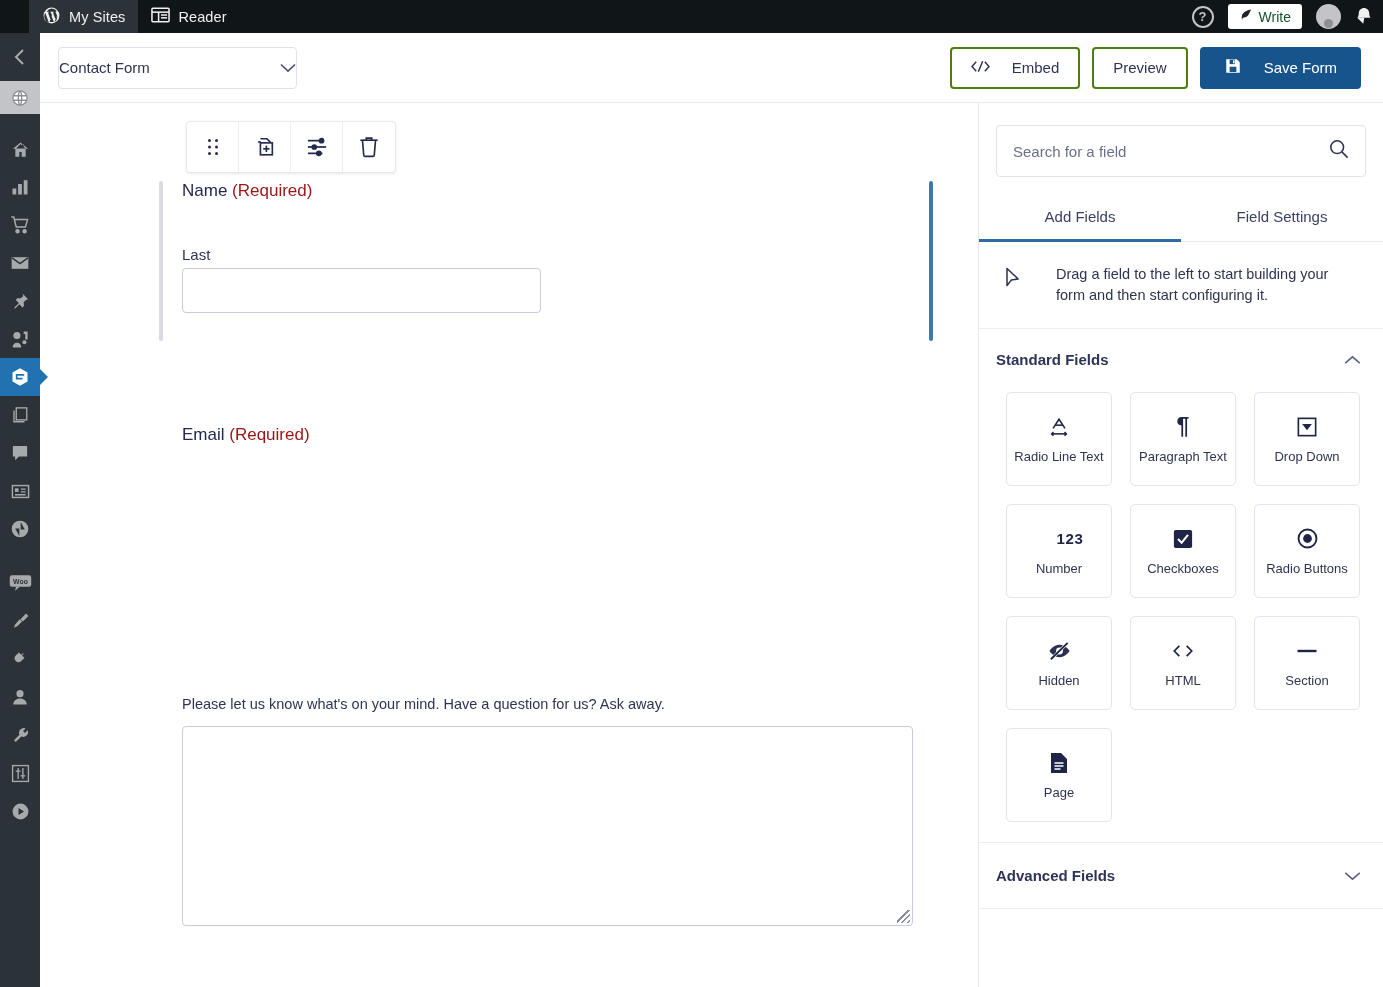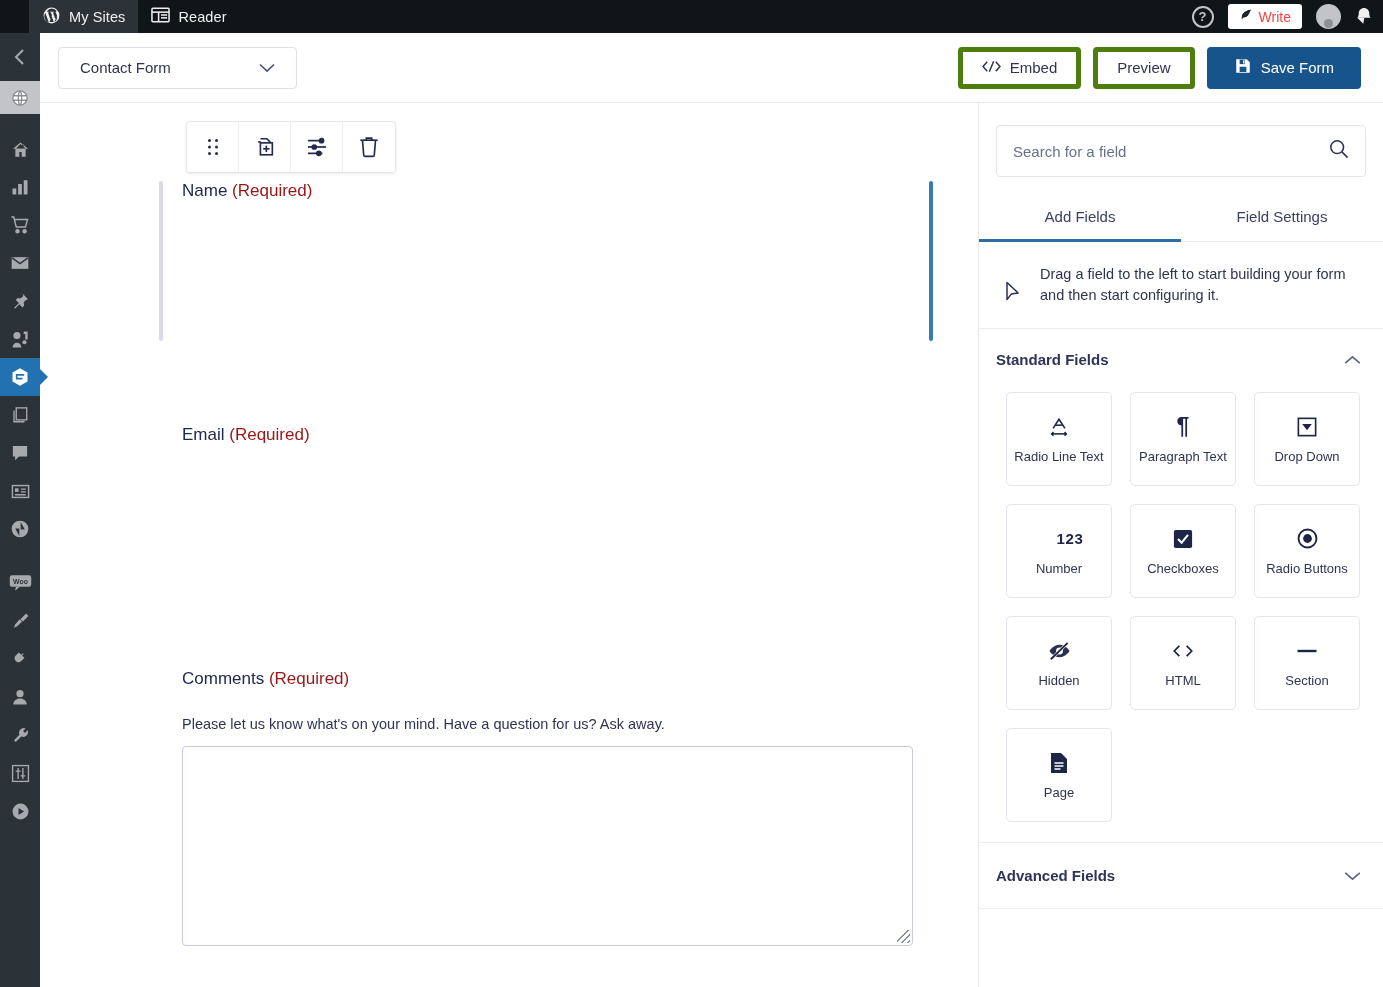--- a/index.html
+++ b/index.html
@@ -26,21 +26,21 @@
   }
   .ab-item.sel { background: #2c3338; }
   .ab-right { margin-left: auto; display: flex; align-items: center; gap: 0; padding-right: 10px; }
   .ab-help {
     width: 22px; height: 22px; border-radius: 50%;
     border: 2px solid #c3c4c7; color: #c3c4c7;
     display: flex; align-items: center; justify-content: center;
     font-size: 13px; font-weight: bold; margin-right: 14px;
   }
   .ab-write {
-    background: #fff; color: #ef4444;
+    background: #fff; color: #14532d;
     border-radius: 3px; height: 25px;
     display: flex; align-items: center; gap: 6px;
     padding: 0 11px; font-size: 14px; margin-right: 14px;
   }
   .ab-avatar {
     width: 25px; height: 25px; border-radius: 50%;
     background: #c3c4c7; margin-right: 14px;
     display: flex; align-items: flex-end; justify-content: center;
     overflow: hidden;
   }
@@ -77,41 +77,41 @@
     background: #fff;
     border-bottom: 1px solid #e8e9ec;
     display: flex; align-items: center;
     z-index: 20;
   }
   .form-select {
     margin-left: 18px;
     width: 239px; height: 42px;
     border: 1px solid #e0e1eb; border-radius: 4px;
     display: flex; align-items: center; justify-content: space-between;
-    padding: 0 21px;
+    padding: 0 0;
     font-size: 15px; color: #2f3452;
   }
   .topbar-tabs {
     margin-left: 18px; height: 70px;
     border-left: 1px solid #e8e9ec; border-right: 1px solid #e8e9ec;
     display: flex; align-items: center; gap: 12px;
     padding: 0 20px; align-self: stretch;
   }
   .topbar-tab {
     font-size: 15px; color: #4a5178; padding: 6px 14px;
   }
   .topbar-actions {
     margin-left: auto; display: flex; align-items: center; gap: 12px;
     padding-right: 22px;
   }
   .btn {
     height: 42px; border-radius: 4px;
-    display: flex; align-items: center; justify-content: center; gap: 9px;
+    display: flex; align-items: center; justify-content: center; gap: 22px;
     font-size: 15px; padding: 0 19px;
-    border: 5px solid #4d7c0f; background: #fff; color: #2f3452;
+    border: 2px solid #4d7c0f; background: #fff; color: #2f3452;
   }
   .btn.primary {
     background: #17548c; border-color: #17548c; color: #fff;
     padding: 0 22px; font-weight: 500;
   }
 
   
   .canvas {
     position: absolute; top: 103px; left: 40px;
     width: 938px; height: 884px;
@@ -183,21 +183,21 @@
 
   .panel-tabs { display: flex; margin-top: 20px; border-bottom: 1px solid #e8e9ec; }
   .panel-tab {
     flex: 1; text-align: center; font-size: 15px; color: #3b4164;
     padding: 11px 0 14px; border-bottom: 3px solid transparent;
     margin-bottom: -1px;
   }
   .panel-tab.active { border-bottom-color: #2d6da4; }
 
   .drag-hint {
-    display: flex; gap: 18px; align-items: flex-end;
+    display: flex; gap: 34px; align-items: flex-start;
     padding: 22px 28px 22px 18px;
     border-bottom: 1px solid #eceef3;
   }
   .drag-hint p { font-size: 14.5px; line-height: 1.45; color: #2f3452; }
 
   .accordion-head {
     display: flex; align-items: center; justify-content: space-between;
     padding: 22px 22px 20px 17px;
     font-size: 15px; font-weight: bold; color: #2d3457;
   }
@@ -475,35 +475,35 @@
   </div>
 
   <div class="field" style="top:78px;height:160px;">
     <div class="bar-l"></div>
     <div class="bar-r"></div>
     <div class="field-label">
       <span>Name</span>
       <span class="req">(Required)</span>
     </div>
     <div class="inputs-row" style="margin-top:45px; gap:14px;">
+      <div style="width:359px;">
+        <div class="sublabel">Last</div>
+        <div class="txtinput"></div>
+      </div>
     </div>
   </div>
 
   <div class="field" style="top:322px;height:160px;">
     <div class="field-label">
       <span>Email</span>
       <span class="req">(Required)</span>
     </div>
   </div>
 
   <div class="field" style="top:566px;height:300px;">
-    <div class="field-label">
-      <span>Comments</span>
-      <span class="req">(Required)</span>
-    </div>
     <div class="sub-desc" style="margin-top:27px;">Please let us know what's on your mind. Have a question for us? Ask away.</div>
     <div style="padding-left:39px; margin-top:14px;">
       <div class="txtarea" style="width:731px;">
         <div class="resize-grip"></div>
       </div>
     </div>
   </div>
 </div>
 
 <div class="panel">

